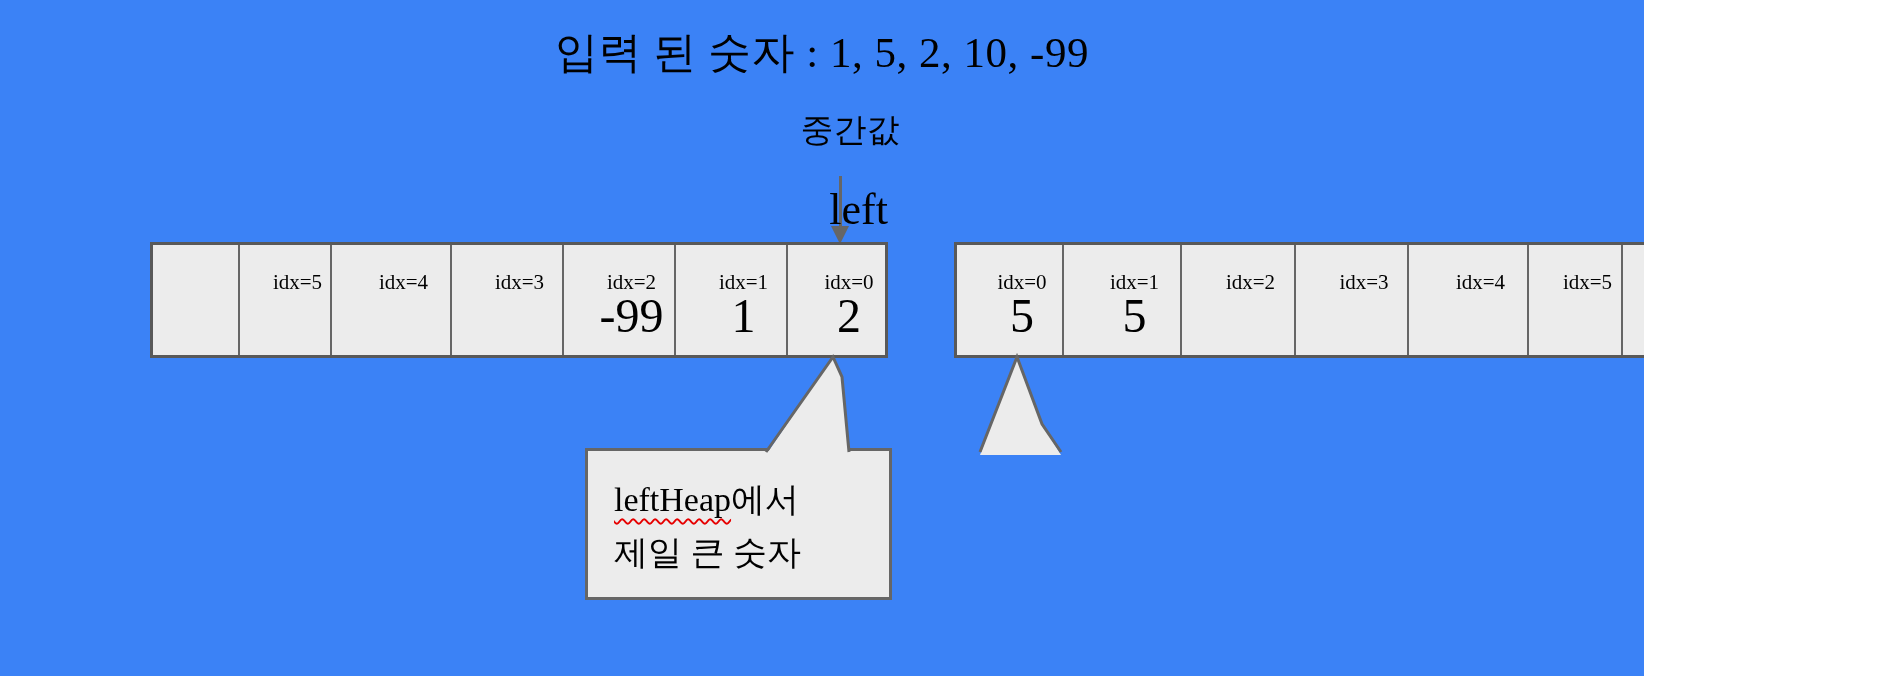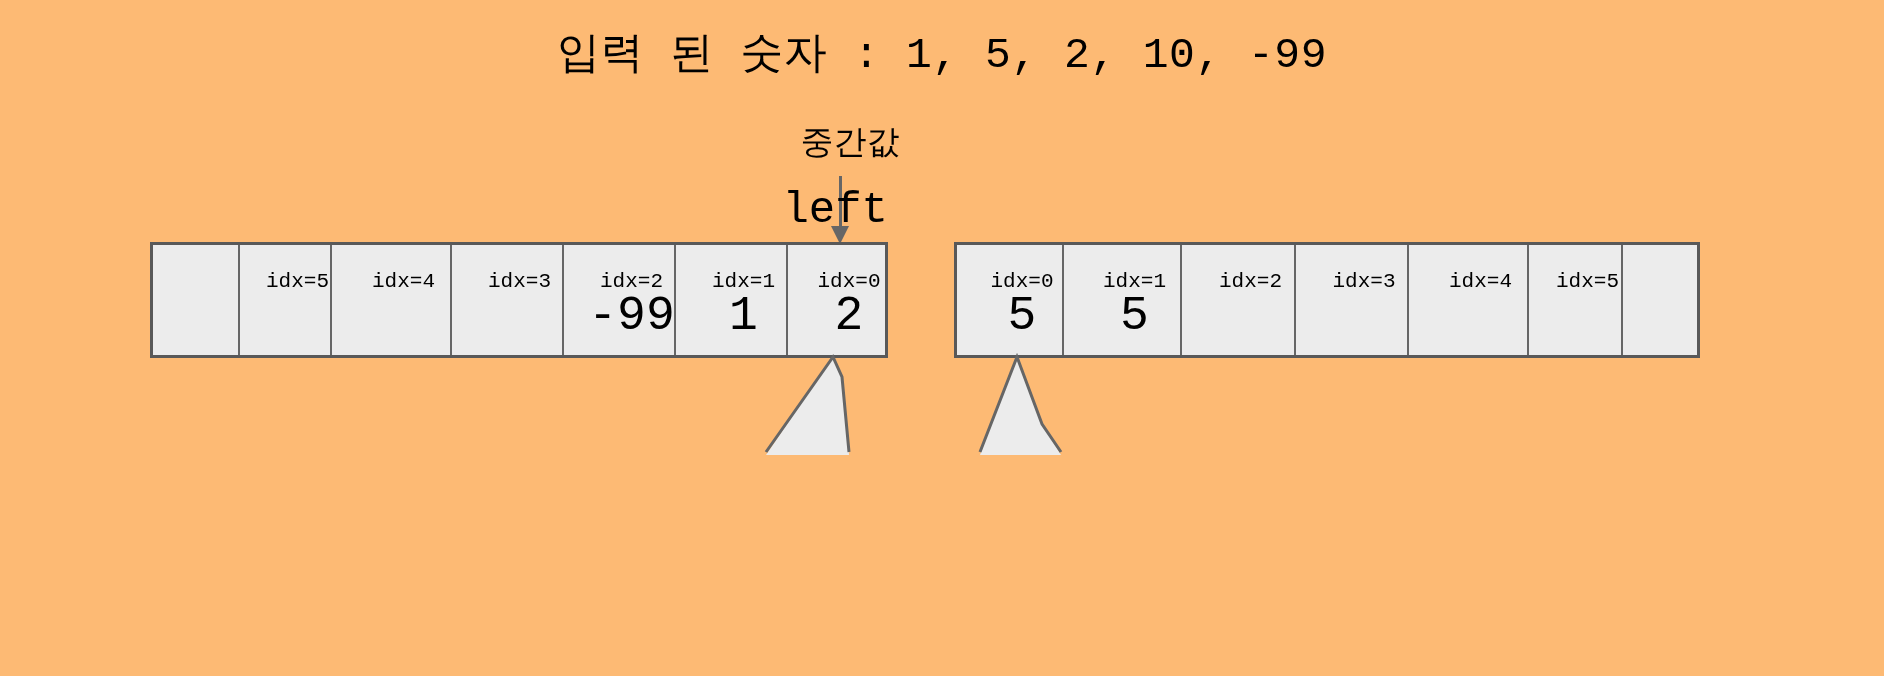--- a/index.html
+++ b/index.html
@@ -1,36 +1,36 @@
 <!DOCTYPE html>
 <html><head>
 <meta charset="utf-8">
 <style>
   html, body { margin: 0; padding: 0; background: #ffffff; }
   .canvas {
     position: relative;
-    width: 1884px;
+    width: 1644px;
     height: 676px;
-    background: #fdba74;
+    background: #3b82f6;
     overflow: hidden;
-    font-family: Liberation Mono, monospace;
+    font-family: Liberation Serif, serif;
     color: #000000;
   }
 
   
   .title {
     position: absolute;
     left: 0; right: 0; top: 24px;
     text-align: center;
     font-size: 43px;
     letter-spacing: 0.5px;
   }
   .median-label {
     position: absolute;
-    left: 750px; top: 120px; width: 200px;
+    left: 750px; top: 108px; width: 200px;
     text-align: center;
     font-size: 33px;
   }
   .heap-heading {
     position: absolute;
     top: 188px;
     text-align: right;
     font-size: 44px;
     line-height: 1;
   }
@@ -206,20 +206,24 @@
     <div class="cell">
       <div class="idx">idx=5</div>
       <div class="val"></div>
     </div>
     <div class="cell">
       <div class="idx"></div>
       <div class="val"></div>
     </div>
   </div>
 
+  <div class="bubble bubble-left">
+    <div><span class="squiggle">leftHeap</span><span>에서</span></div>
+    <div>제일 큰 숫자</div>
+  </div>
 
 
   <svg class="tails" width="1884" height="676" viewBox="0 0 1884 676">
     <path d="M 766 455 L 833 356 L 842 377 L 849 455 Z" fill="#ececec" stroke="none"></path>
     <path d="M 766 452 L 833 357 L 842 377 L 849 452" fill="none" stroke="#666666" stroke-width="3"></path>
     <path d="M 980 455 L 1017 356 L 1042 424 L 1061 455 Z" fill="#ececec" stroke="none"></path>
     <path d="M 980 452 L 1017 357 L 1042 424 L 1061 452" fill="none" stroke="#666666" stroke-width="3"></path>
   </svg>
 
 </div>

